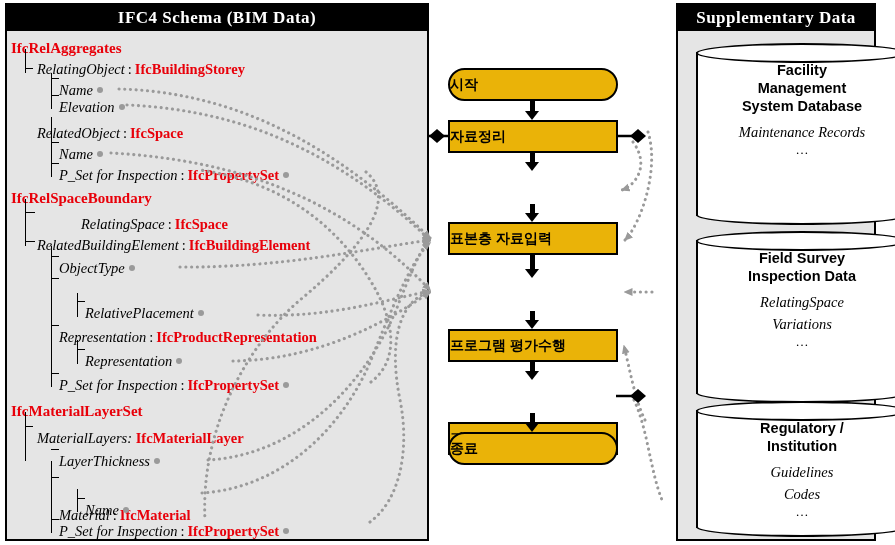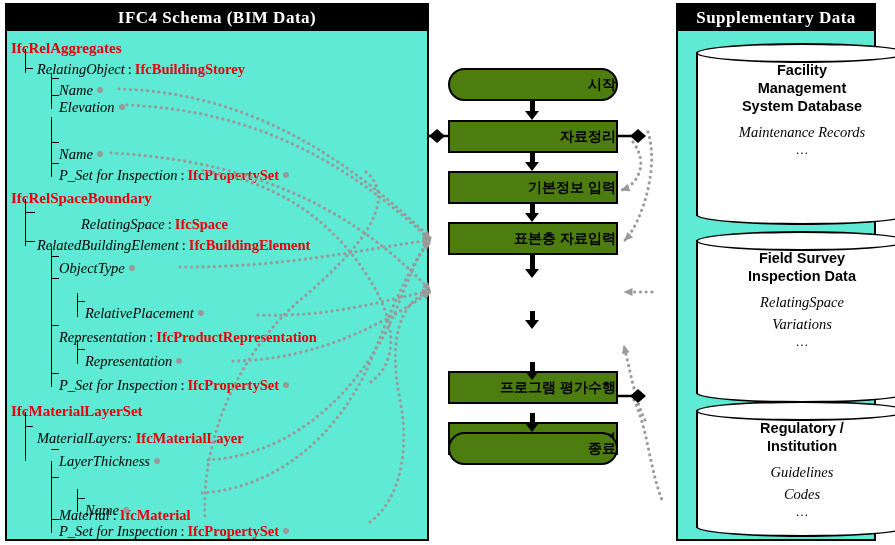--- a/index.html
+++ b/index.html
@@ -1,40 +1,40 @@
 <!DOCTYPE html>
 <html><head>
 <meta charset="utf-8">
 <style>
   html,body{margin:0;padding:0;background:#fff;}
   body{width:895px;height:545px;position:relative;overflow:hidden;
        font-family:"Liberation Serif",serif;}
-  .panel{position:absolute;border:2px solid #000;background:#5eead4;box-sizing:border-box;}
+  .panel{position:absolute;border:2px solid #000;background:#e5e5e5;box-sizing:border-box;}
   .panel-title{background:#000;color:#fff;font-family:"Liberation Serif",serif;
       font-weight:bold;text-align:center;letter-spacing:.5px;}
 
   
   #left-panel{left:5px;top:3px;width:424px;height:538px;}
   #left-title{font-size:17px;line-height:26px;height:26px;}
   #schema-tree{position:relative;padding:0;margin:0;height:508px;}
   .node{position:absolute;white-space:nowrap;font-size:14.5px;line-height:15px;}
   .node .it{font-style:italic;color:#000;}
   .node .rd{color:#e8000a;font-weight:bold;font-style:normal;}
   .node .rdroot{color:#e8000a;font-weight:bold;font-style:normal;font-size:15px;}
   .node .col{font-style:normal;color:#000;}
   .dot{display:inline-block;width:6px;height:6px;border-radius:50%;
        background:#9a9a9a;vertical-align:2px;margin-left:4px;}
   .vline{position:absolute;border-left:1.6px solid #000;}
   .tick{position:absolute;border-top:1.6px solid #000;}
 
   
   #flow{position:absolute;left:433px;top:0;width:205px;height:545px;}
   .fbox{position:absolute;left:15px;width:170px;height:33px;border:2.5px solid #000;
-        background:#4d7c0f;box-sizing:border-box;display:flex;align-items:center;
-        justify-content:flex-end;font-family:"Liberation Sans",sans-serif;
+        background:#eab308;box-sizing:border-box;display:flex;align-items:center;
+        justify-content:flex-start;font-family:"Liberation Sans",sans-serif;
         font-weight:bold;font-size:14px;color:#000;}
   .fterm{border-radius:17px;}
   .farrow{position:absolute;left:99px;width:0;height:0;}
   .farrow .stem{position:absolute;left:-2.5px;top:0;width:5px;background:#000;}
   .farrow .head{position:absolute;left:-7px;width:0;height:0;
       border-left:7px solid transparent;border-right:7px solid transparent;
       border-top:9px solid #000;}
 
   
   #right-panel{left:676px;top:3px;width:200px;height:538px;}
@@ -62,20 +62,21 @@
 </head>
 <body>
 
 <div class="panel" id="left-panel">
   <div class="panel-title" id="left-title">IFC4 Schema (BIM Data)</div>
   <div id="schema-tree">
       <div class="node" style="left: 4px; top: 10px;"><span class="rdroot">IfcRelAggregates</span></div>
       <div class="node" style="left: 30px; top: 31px;"><span class="it">RelatingObject</span><span class="col" style="margin: 0px 3px;">:</span><span class="rd">IfcBuildingStorey</span></div>
       <div class="node" style="left: 52px; top: 52px;"><span class="it">Name</span><span class="dot"></span></div>
       <div class="node" style="left: 52px; top: 69px;"><span class="it">Elevation</span><span class="dot"></span></div>
+      <div class="node" style="left: 30px; top: 95px;"><span class="it">RelatedObject</span><span class="col" style="margin: 0px 3px;">:</span><span class="rd">IfcSpace</span></div>
       <div class="node" style="left: 52px; top: 116px;"><span class="it">Name</span><span class="dot"></span></div>
       <div class="node" style="left: 52px; top: 137px;"><span class="it">P_Set for Inspection</span><span class="col" style="margin: 0px 3px;">:</span><span class="rd">IfcPropertySet</span><span class="dot"></span></div>
       <div class="node" style="left: 4px; top: 160px;"><span class="rdroot">IfcRelSpaceBoundary</span></div>
       <div class="node" style="left: 30px; top: 186px; margin-left: 44px;"><span class="it">RelatingSpace</span><span class="col" style="margin: 0px 3px;">:</span><span class="rd">IfcSpace</span></div>
       <div class="node" style="left: 30px; top: 207px;"><span class="it">RelatedBuildingElement</span><span class="col" style="margin: 0px 3px;">:</span><span class="rd">IfcBuildingElement</span></div>
       <div class="node" style="left: 52px; top: 230px;"><span class="it">ObjectType</span><span class="dot"></span></div>
       <div class="node" style="left: 78px; top: 275px;"><span class="it">RelativePlacement</span><span class="dot"></span></div>
       <div class="node" style="left: 52px; top: 299px;"><span class="it">Representation</span><span class="col" style="margin: 0px 3px;">:</span><span class="rd">IfcProductRepresentation</span></div>
       <div class="node" style="left: 78px; top: 323px;"><span class="it">Representation</span><span class="dot"></span></div>
       <div class="node" style="left: 52px; top: 347px;"><span class="it">P_Set for Inspection</span><span class="col" style="margin: 0px 3px;">:</span><span class="rd">IfcPropertySet</span><span class="dot"></span></div>
@@ -124,39 +125,36 @@
       <div class="stem" style="height: 10px;"></div>
       <div class="head" style="top: 10px;"></div>
     </div>
     <div class="fbox" style="top: 120px;">
       <span>자료정리</span>
     </div>
     <div class="farrow" style="top: 153px;">
       <div class="stem" style="height: 9px;"></div>
       <div class="head" style="top: 9px;"></div>
     </div>
-    <div class="fbox" style="top: 171px;">
-      <span>기본정보 입력</span>
-    </div>
     <div class="farrow" style="top: 204px;">
       <div class="stem" style="height: 9px;"></div>
       <div class="head" style="top: 9px;"></div>
     </div>
     <div class="fbox" style="top: 222px;">
       <span>표본층 자료입력</span>
     </div>
     <div class="farrow" style="top: 255px;">
       <div class="stem" style="height: 14px;"></div>
       <div class="head" style="top: 14px;"></div>
     </div>
     <div class="farrow" style="top: 311px;">
       <div class="stem" style="height: 9px;"></div>
       <div class="head" style="top: 9px;"></div>
     </div>
-    <div class="fbox" style="top: 329px; margin-top: 42px;">
+    <div class="fbox" style="top: 329px;">
       <span>프로그램 평가수행</span>
     </div>
     <div class="farrow" style="top: 362px;">
       <div class="stem" style="height: 9px;"></div>
       <div class="head" style="top: 9px;"></div>
     </div>
     <div class="fbox" style="top: 380px; margin-top: 42px;">
       <span>결과 출력</span>
     </div>
     <div class="farrow" style="top: 413px;">

